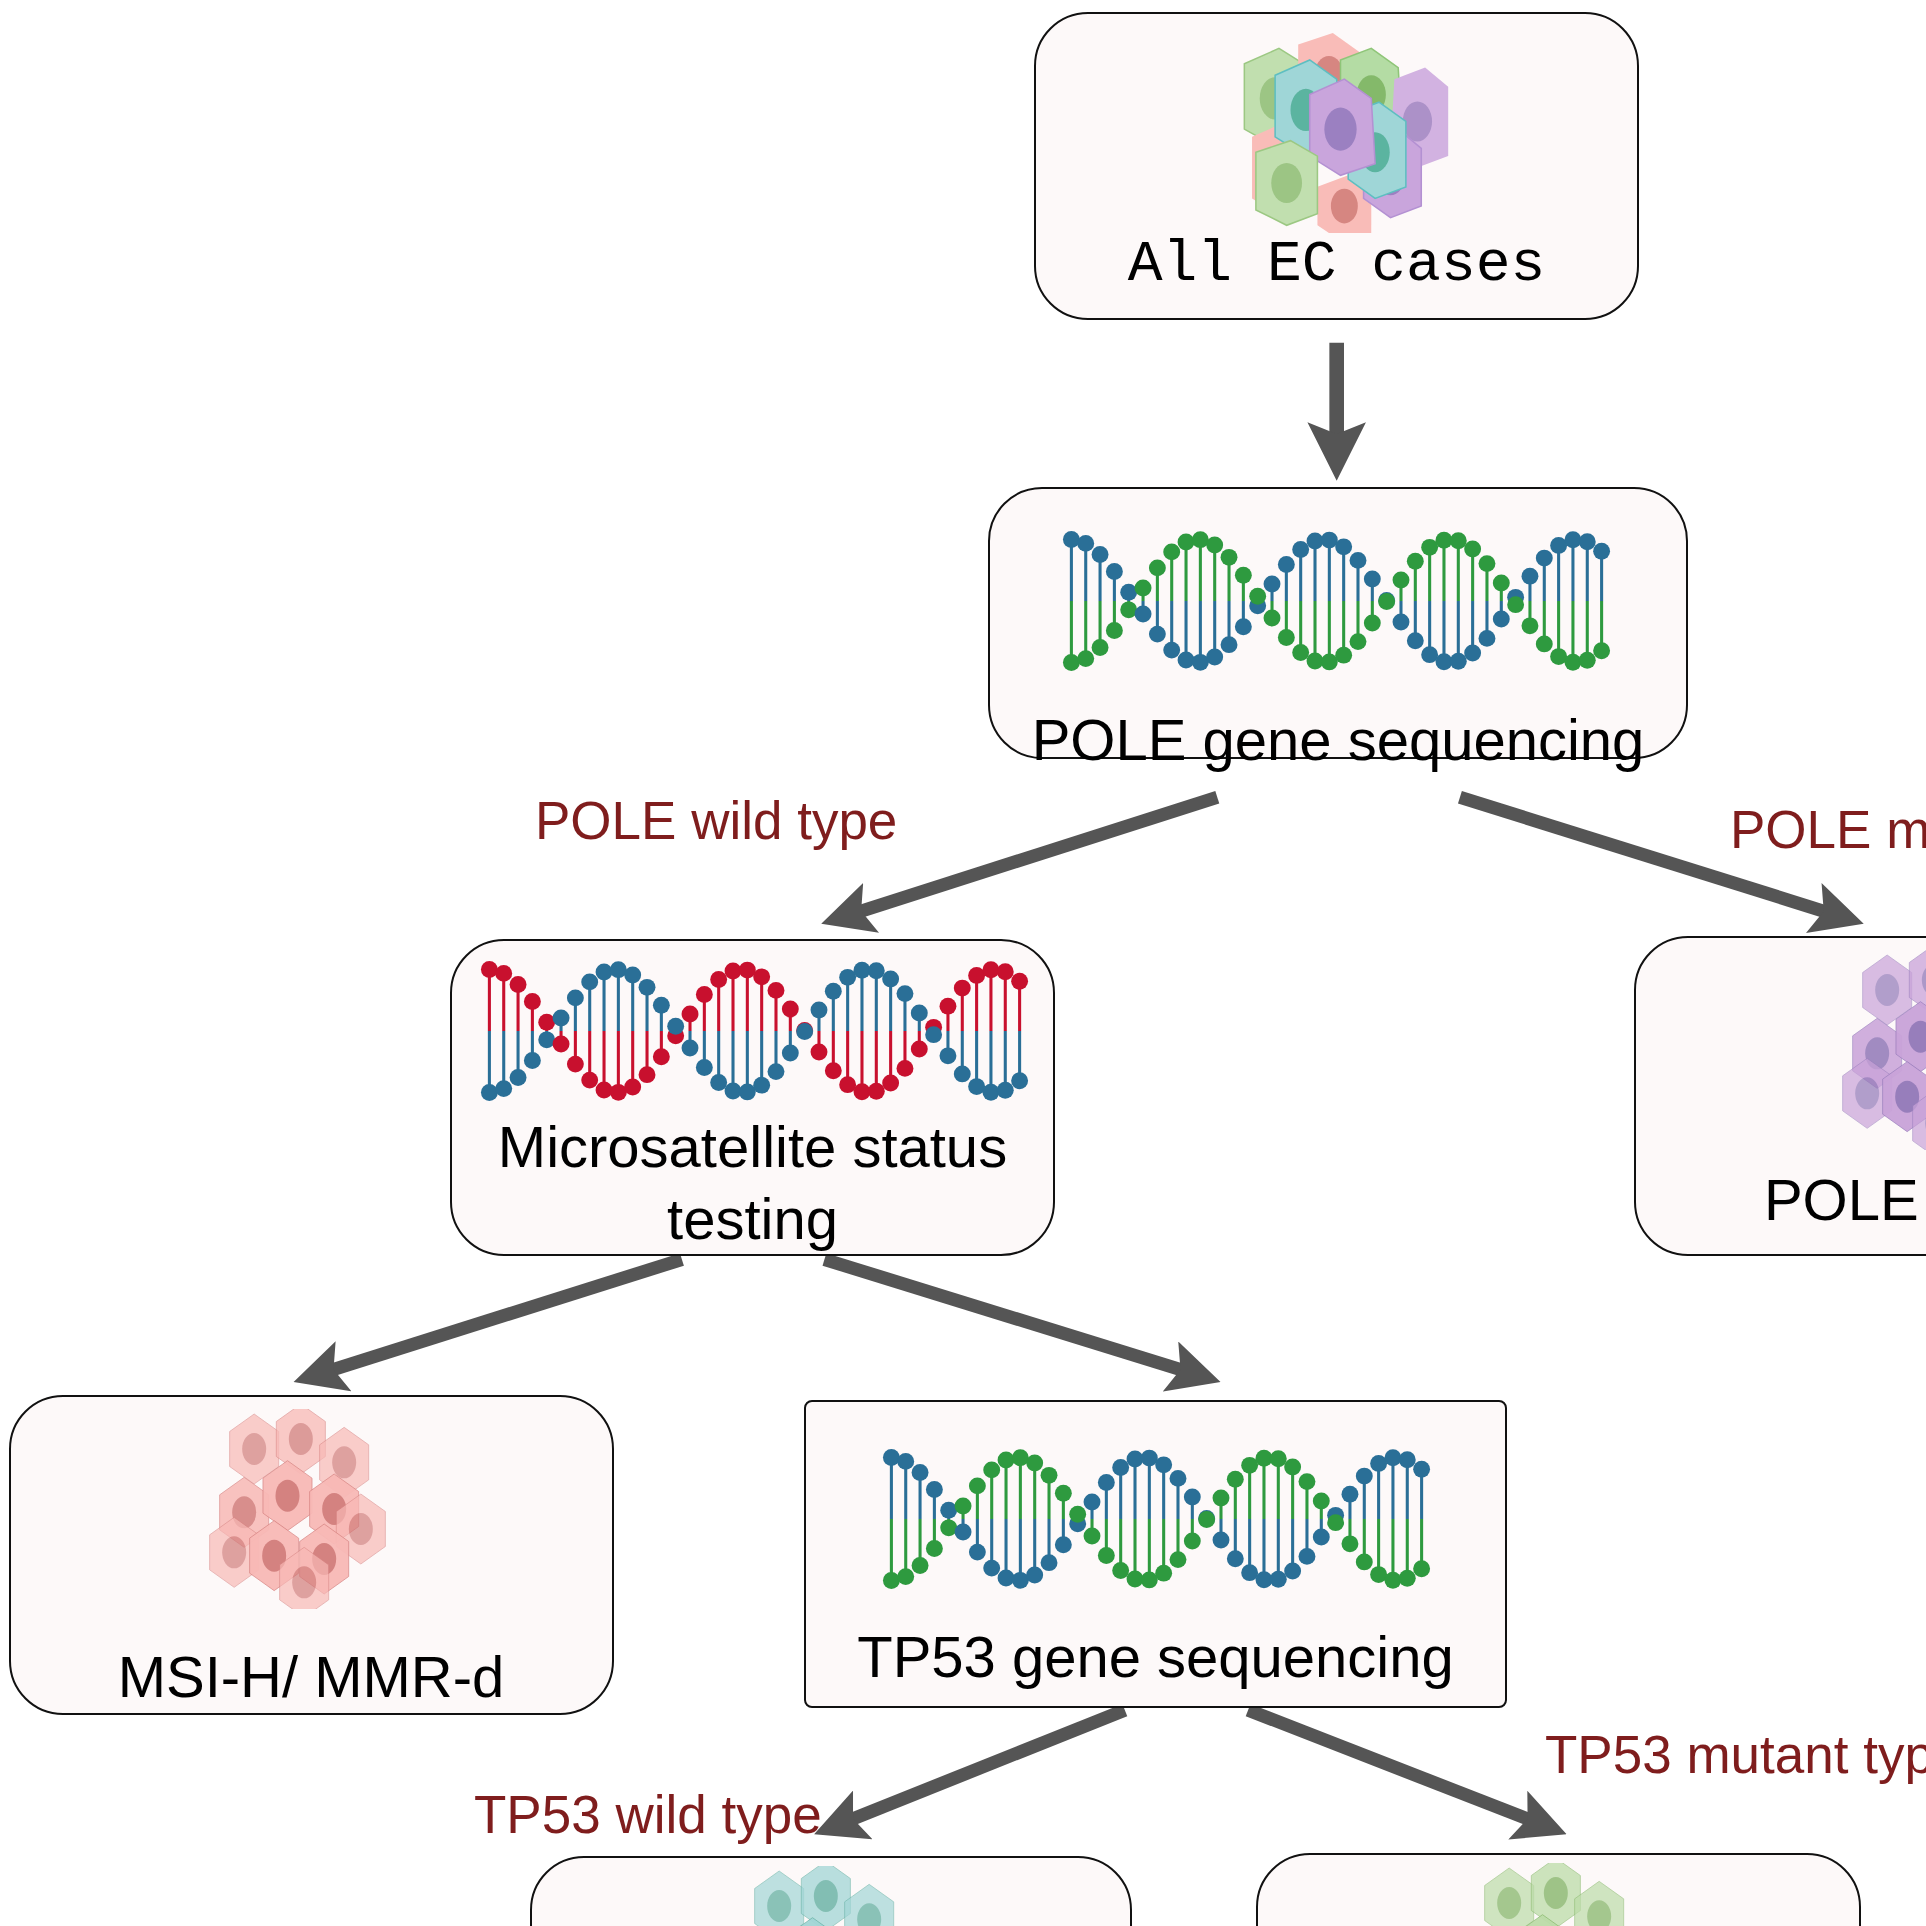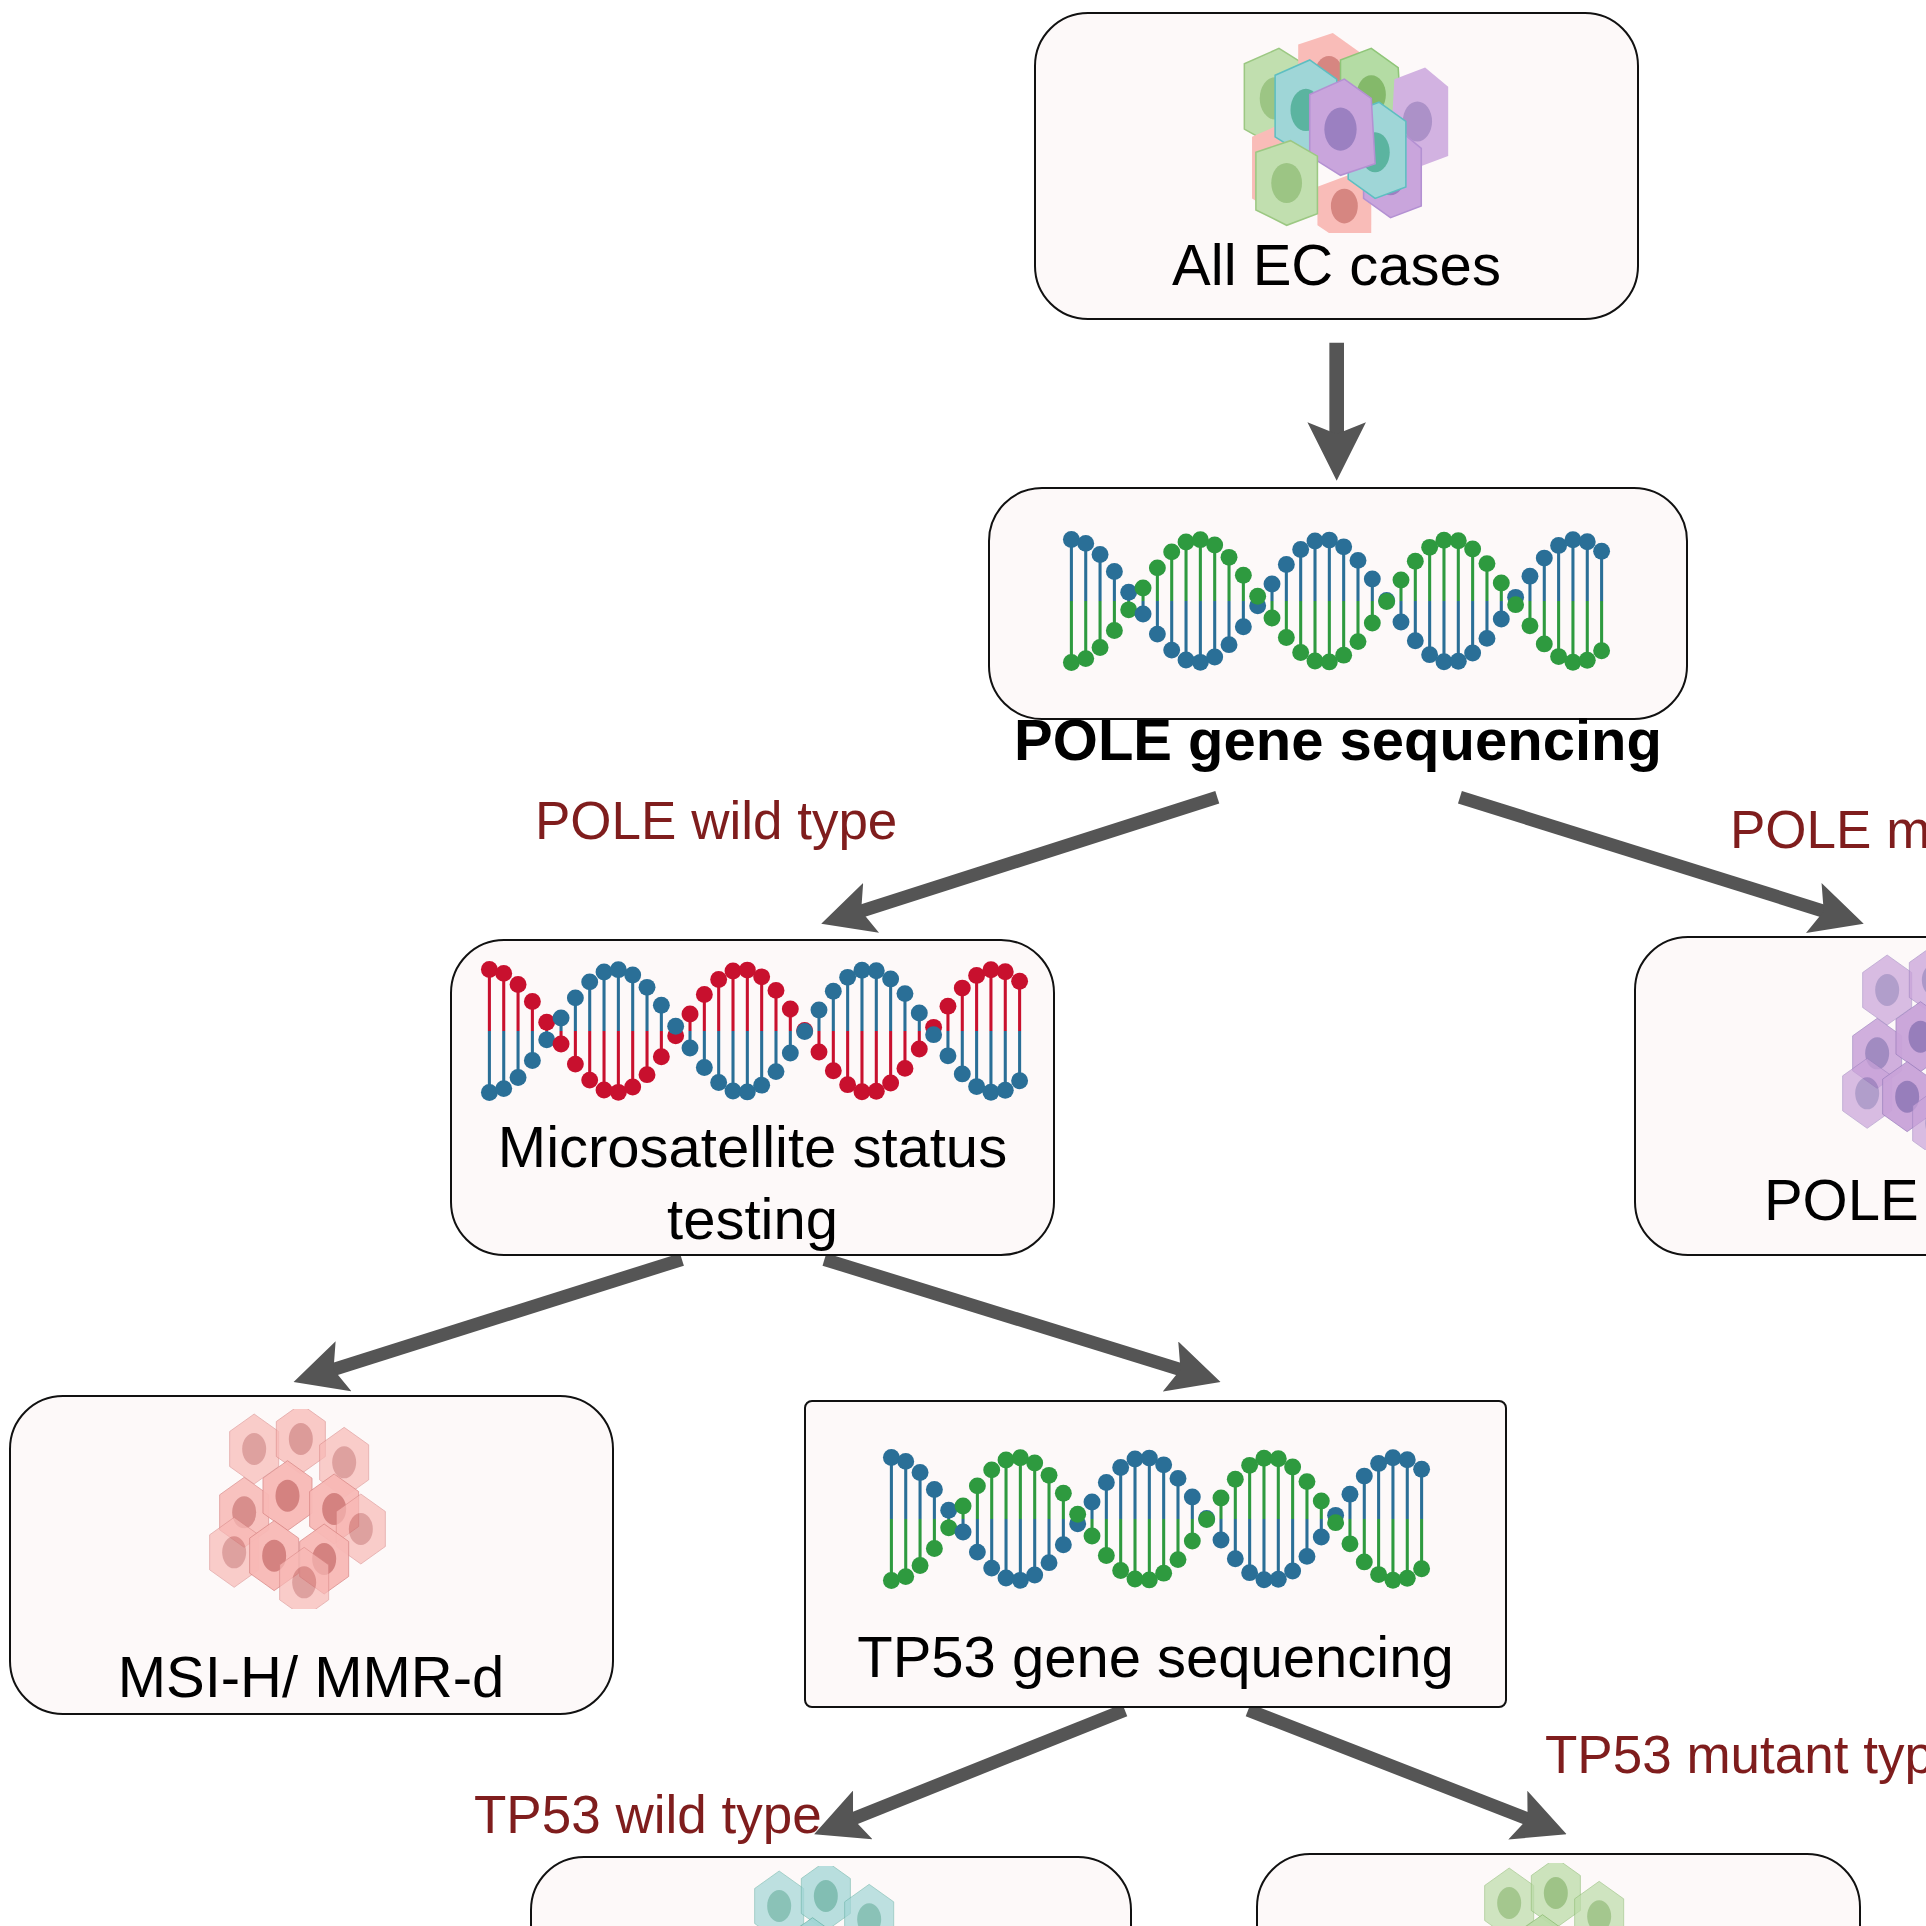--- a/index.html
+++ b/index.html
@@ -29,21 +29,21 @@
   <line x1="2140" y1="3270" x2="3110" y2="3570" stroke="#555" stroke-width="34" marker-end="url(#ah)"></line>
   <line x1="2920" y1="4440" x2="2170" y2="4740" stroke="#555" stroke-width="34" marker-end="url(#ah)"></line>
   <line x1="3240" y1="4440" x2="4010" y2="4740" stroke="#555" stroke-width="34" marker-end="url(#ah)"></line>
 </svg>
 
 <div class="edge-label" style="left:535px; top:790px;">POLE wild type</div>
 <div class="edge-label" style="left:1730px; top:799px;">POLE mutant type</div>
 <div class="edge-label" style="left:474px; top:1784px;">TP53 wild type</div>
 <div class="edge-label" style="left:1545px; top:1724px;">TP53 mutant type</div>
 
-<div class="node" style="left:1034px; top:11.6px; width:605px; height:308px;">
+<div class="node" style="left:1034px; top:11.6px; width:605px; height:308px;font-family:Liberation Mono, monospace;">
   <svg class="illus" style="left:185px; top:19px;" width="239" height="200" viewBox="0 0 620 520">
     <g opacity="0.85">
       <polygon points="60,80 150,40 230,90 230,260 150,300 60,250" fill="#b7dba3" stroke="#8cc06f" stroke-width="4"></polygon>
         <ellipse cx="140" cy="170" rx="40" ry="55" fill="#8cbc70"></ellipse>
       <polygon points="200,30 290,0 360,50 360,200 280,230 200,190" fill="#f9b2ad"></polygon>
         <ellipse cx="280" cy="110" rx="38" ry="50" fill="#d0726d"></ellipse>
       <polygon points="80,270 170,230 240,280 240,440 160,480 80,430" fill="#f9b2ad"></polygon>
         <ellipse cx="160" cy="350" rx="40" ry="52" fill="#d0726d"></ellipse>
       <polygon points="250,400 330,370 390,410 390,520 310,540 250,500" fill="#f9b2ad"></polygon>
         <ellipse cx="320" cy="450" rx="35" ry="45" fill="#d0726d"></ellipse>
@@ -59,21 +59,21 @@
         <ellipse cx="400" cy="310" rx="38" ry="52" fill="#3fa891"></ellipse>
       <polygon points="230,160 320,120 390,170 400,340 310,370 230,320" fill="#c197d8" stroke="#a77fcc" stroke-width="4"></polygon>
         <ellipse cx="310" cy="250" rx="42" ry="56" fill="#8a6cb8"></ellipse>
       <polygon points="90,310 180,280 250,320 250,470 170,500 90,460" fill="#b7dba3" stroke="#8cc06f" stroke-width="4"></polygon>
         <ellipse cx="170" cy="390" rx="40" ry="52" fill="#8cbc70"></ellipse>
     </g>
   </svg>
   <div class="node-label" style="top:216px;">All EC cases</div>
 </div>
 
-<div class="node" style="left:988px; top:487px; width:700px; height:233px;font-weight:bold;">
+<div class="node" style="left:988px; top:487px; width:700px; height:272px;">
   <svg class="illus helix" style="left:71px; top:39px;" width="551" height="146" viewBox="0 0 1430 380">
       <line x1="25" x2="25" y1="30" y2="190" stroke="#2a6f97" stroke-width="8"></line>
       <line x1="25" x2="25" y1="190" y2="350" stroke="#2e9a3f" stroke-width="8"></line>
       <line x1="62.2972972972973" x2="62.2972972972973" y1="40.06647533065862" y2="190" stroke="#2a6f97" stroke-width="8"></line>
       <line x1="62.2972972972973" x2="62.2972972972973" y1="190" y2="339.9335246693414" stroke="#2e9a3f" stroke-width="8"></line>
       <line x1="99.5945945945946" x2="99.5945945945946" y1="68.99922725285003" y2="190" stroke="#2a6f97" stroke-width="8"></line>
       <line x1="99.5945945945946" x2="99.5945945945946" y1="190" y2="311.00077274715" stroke="#2e9a3f" stroke-width="8"></line>
       <line x1="136.89189189189187" x2="136.89189189189187" y1="113.1576203481641" y2="190" stroke="#2a6f97" stroke-width="8"></line>
       <line x1="136.89189189189187" x2="136.89189189189187" y1="190" y2="266.8423796518359" stroke="#2e9a3f" stroke-width="8"></line>
       <line x1="174.1891891891892" x2="174.1891891891892" y1="166.9851624324071" y2="190" stroke="#2a6f97" stroke-width="8"></line>

